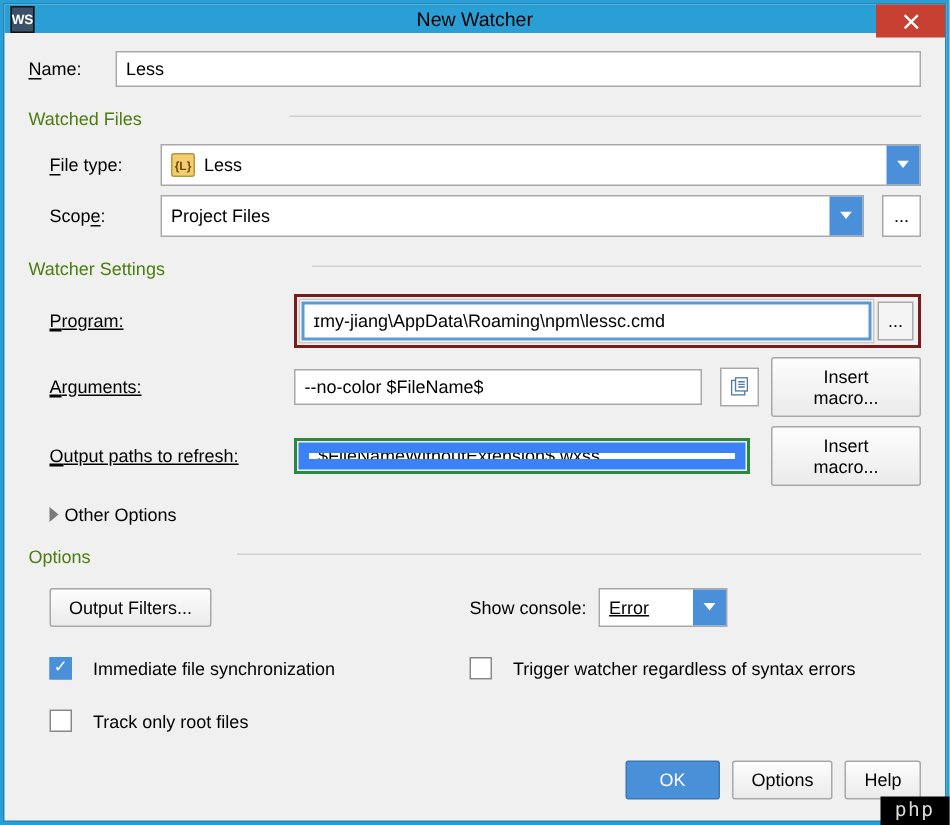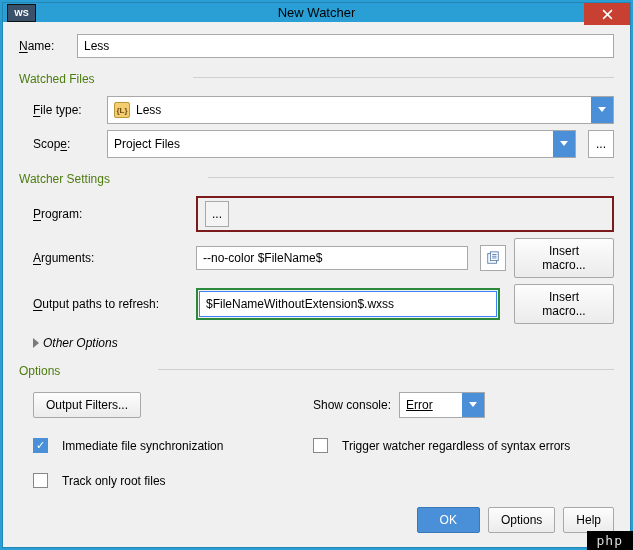--- a/index.html
+++ b/index.html
@@ -1,48 +1,48 @@
 <!DOCTYPE html>
 <html><head>
   <meta charset="utf-8">
   <style>
     * { box-sizing: border-box; margin: 0; padding: 0; font-family: "Segoe UI", Tahoma, sans-serif; font-size: 12px; }
     body { background: #2a9fd6; padding: 2px; width: 633px; height: 550px; }
     .window { background: #f0f0f0; width: 100%; height: 100%; display: flex; flex-direction: column; border: 1px solid #2486b5; }
     .titlebar { background: #2a9fd6; height: 28px; display: flex; align-items: center; position: relative; color: #000; }
-    .ws-icon { width: 29px; height: 18px; background: #3a5169; color: #fff; font-weight: bold; font-size: 9px; display: flex; align-items: center; justify-content: center; border: 1px solid #111; margin-left: 4px; }
+    .ws-icon { width: 16px; height: 18px; background: #3a5169; color: #fff; font-weight: bold; font-size: 9px; display: flex; align-items: center; justify-content: center; border: 1px solid #111; margin-left: 4px; }
     .title-text { position: absolute; left: 50%; transform: translateX(-50%); font-size: 13px; }
     .close-btn { position: absolute; right: 0; top: 0; width: 46px; height: 22px; background: #c84031; color: #fff; display: flex; align-items: center; justify-content: center; font-size: 14px; }
     .content { flex: 1; padding: 12px 16px 8px 16px; display: flex; flex-direction: column; gap: 6px; }
     .row { display: flex; align-items: center; gap: 8px; }
     .label { min-width: 50px; }
     .underline { text-decoration: underline; text-decoration-color: #000; text-underline-offset: 2px; }
     .input { flex: 1; border: 1px solid #a8a8a8; background: #fff; height: 24px; padding: 2px 6px; font-size: 12px; }
     .section-title { color: #4d7c0f; font-size: 12px; margin-top: 8px; margin-bottom: 4px; }
     .separator { border-top: 1px solid #d0d0d0; margin-left: 90px; flex: 1; height: 1px; align-self: center; }
     .section-row { display: flex; align-items: center; }
     .section-row .section-title { margin-right: 8px; }
     .indent { padding-left: 14px; }
     .field-label { min-width: 66px; }
-    .field-label-wide { min-width: 155px; }
+    .field-label-wide { min-width: 155px; text-decoration: underline; }
     .dropdown { flex: 1; border: 1px solid #a8a8a8; background: #fff; height: 28px; display: flex; align-items: center; padding: 0 6px; position: relative; }
     .dropdown-arrow { position: absolute; right: 0; top: 0; width: 22px; height: 100%; background: #4a8fd8; display: flex; align-items: center; justify-content: center; }
     .dropdown-arrow svg { fill: #fff; }
     .ellipsis-btn { width: 26px; height: 28px; border: 1px solid #a8a8a8; background: #fff; display: flex; align-items: center; justify-content: center; margin-left: 4px; }
     .filetype-icon { width: 16px; height: 16px; background: #f4cd71; border: 1px solid #b8963a; display: flex; align-items: center; justify-content: center; font-size: 8px; font-weight: bold; color: #6b4a0f; margin-right: 6px; border-radius: 2px;}
     .highlight-red { border: 2px solid #7a1a1a; padding: 3px; display: flex; align-items: center; flex: 1; }
     .highlight-green { border: 2px solid #2a8a3a; padding: 1px; display: flex; align-items: center; flex: 1; margin-right: 6px;}
     .input-inner { flex: 1; border: 2px solid #5b9bd5; background: #fff; height: 26px; padding: 2px 6px; outline: 1px solid #ccc; outline-offset: 1px;}
-    .input-green { flex:1; border: 1px solid #3b82f6; background:#fff; height:26px; padding:2px 6px;}
+    .input-green { flex:1; border: 7px solid #3b82f6; background:#fff; height:16px; padding:2px 6px;}
     .small-ellipsis { width: 24px; height: 26px; border: 1px solid #a8a8a8; background: #f4f4f4; display: flex; align-items: center; justify-content: center; margin-left: 4px; }
     .btn { border: 1px solid #a8a8a8; background: linear-gradient(#fdfdfd,#ebebeb); padding: 5px 12px; font-size: 12px; cursor: pointer; border-radius: 2px;}
     .btn.primary { background: #4a90d9; color: #fff; border: 1px solid #3a78b8; padding: 5px 22px; }
     .insert-btn { width: 100px; }
     .icon-btn { width: 26px; height: 26px; border: 1px solid #a8a8a8; background: #fff; display: flex; align-items: center; justify-content: center; margin-left: 4px; }
-    .expand-row { display: flex; align-items: center; gap: 4px; color: #000; margin-top: 6px; font-style: italic; }
+    .expand-row { display: flex; align-items: center; gap: 4px; color: #000; margin-top: 6px; }
     .triangle-right { width:0; height:0; border-top:5px solid transparent; border-bottom:5px solid transparent; border-left:6px solid #7a7a7a; }
     .checkbox { width: 15px; height: 15px; border: 1px solid #888; background: #fff; display: inline-flex; align-items: center; justify-content: center; margin-right: 6px; }
     .checkbox.checked { background: #4a90d9; border-color: #4a90d9; color: #fff; font-size: 11px; line-height: 1; }
     .options-grid { display: grid; grid-template-columns: 280px 1fr; row-gap: 20px; margin-top: 4px;}
     .dialog-footer { display: flex; justify-content: flex-end; gap: 8px; padding: 10px 16px 14px 16px; border-top: 1px solid transparent; position: relative;}
     .small-dropdown { border:1px solid #a8a8a8; background:#fff; height:26px; display:flex; align-items:center; padding:0 6px; width:86px; position:relative;text-decoration:underline;}
     .watermark { position: absolute; right: 0; bottom: 0; background: #000; color: #ddd; padding: 2px 10px; font-family: monospace; font-size: 13px; letter-spacing: 1px; z-index: 10;}
     .clipboard-icon svg { width:14px; height:14px; }
   </style>
 </head>
@@ -98,20 +98,21 @@
     </div>
 
     <div class="section-row">
       <span class="section-title">Watcher Settings</span>
       <div class="separator"></div>
     </div>
 
     <div class="row indent">
       <span class="field-label-wide"><span class="underline">P</span>rogram:</span>
       <div class="highlight-red">
+        <input class="input-inner" value="ɪmy-jiang\AppData\Roaming\npm\lessc.cmd" style="">
         <div class="small-ellipsis">...</div>
       </div>
     </div>
 
     <div class="row indent">
       <span class="field-label-wide"><span class="underline">A</span>rguments:</span>
       <input class="input" style="flex: 1 1 0%;" value="--no-color $FileName$">
       <div class="icon-btn clipboard-icon">
         <svg viewBox="0 0 16 16">
             <rect x="2" y="3" width="10" height="11" fill="none" stroke="#5279a8" stroke-width="1"></rect>

